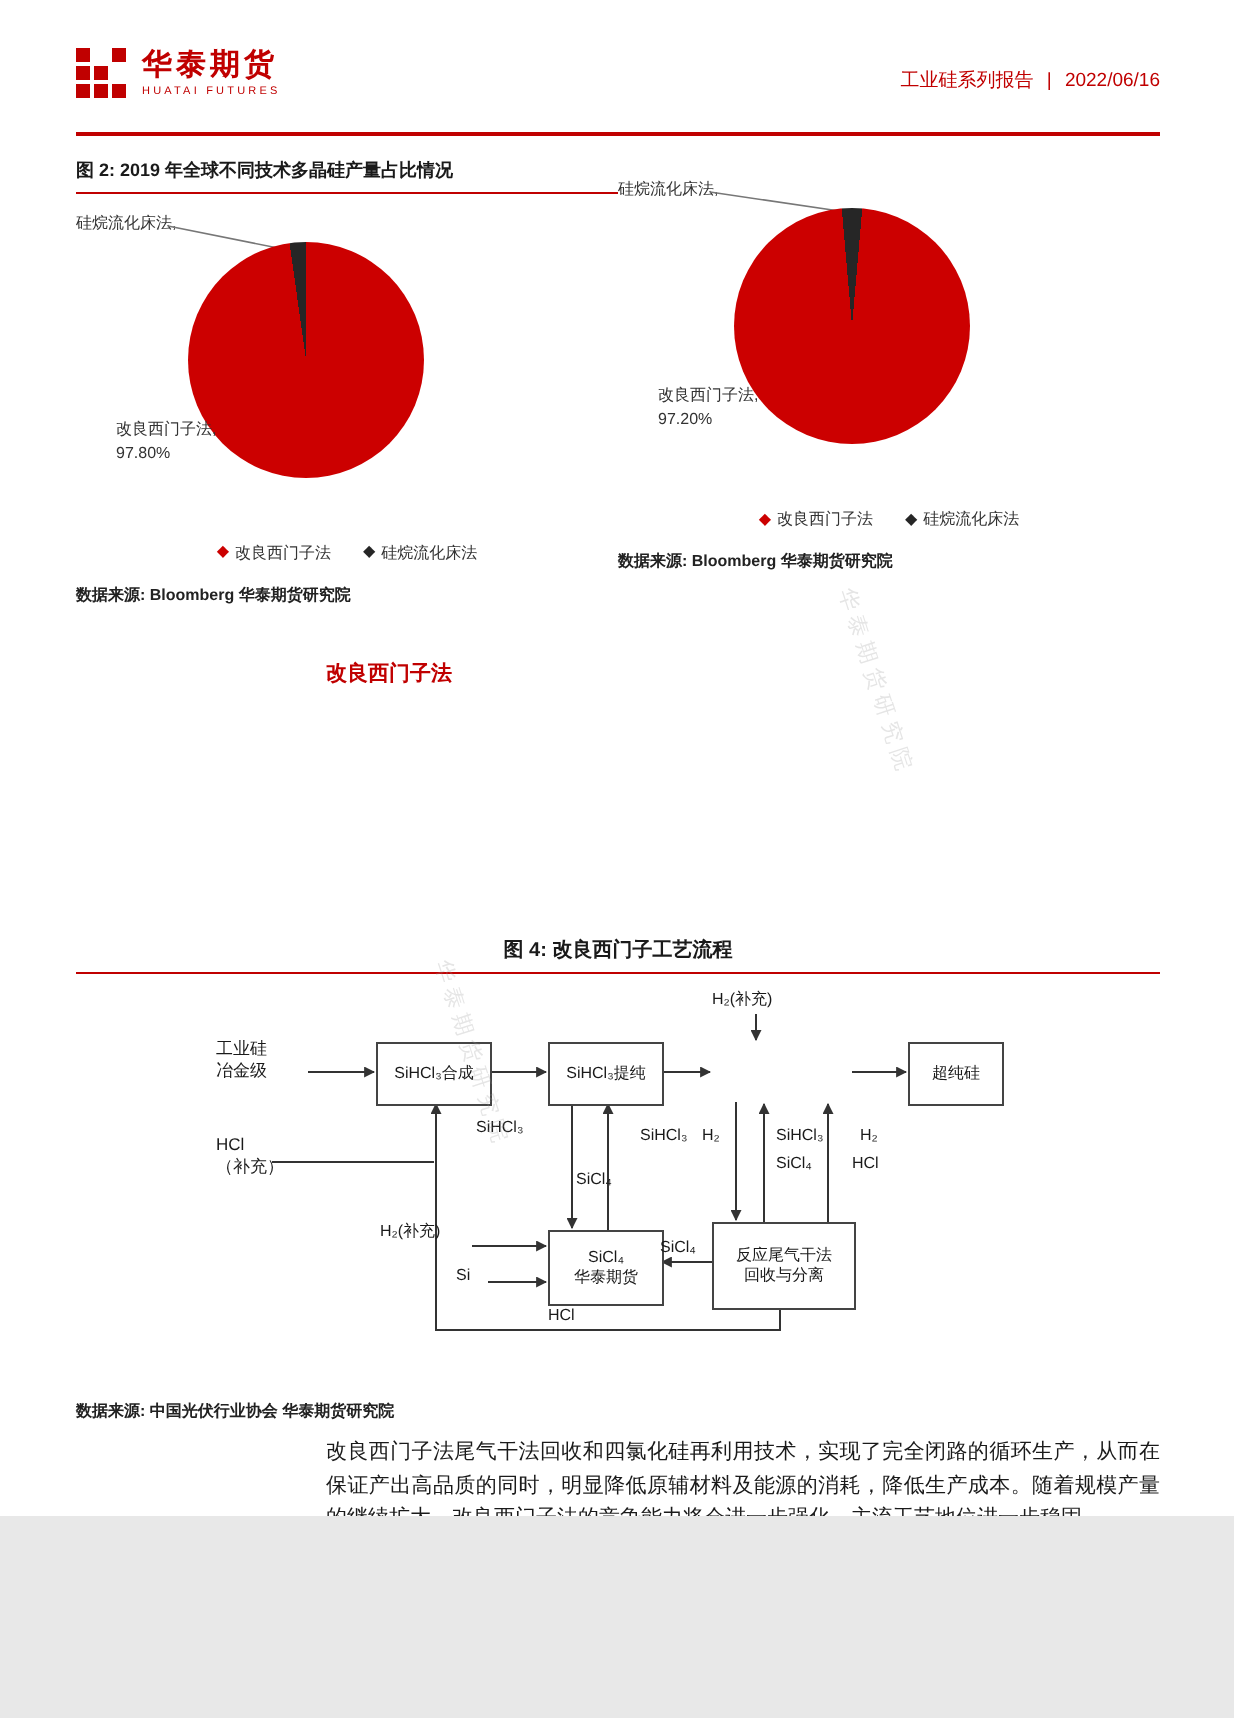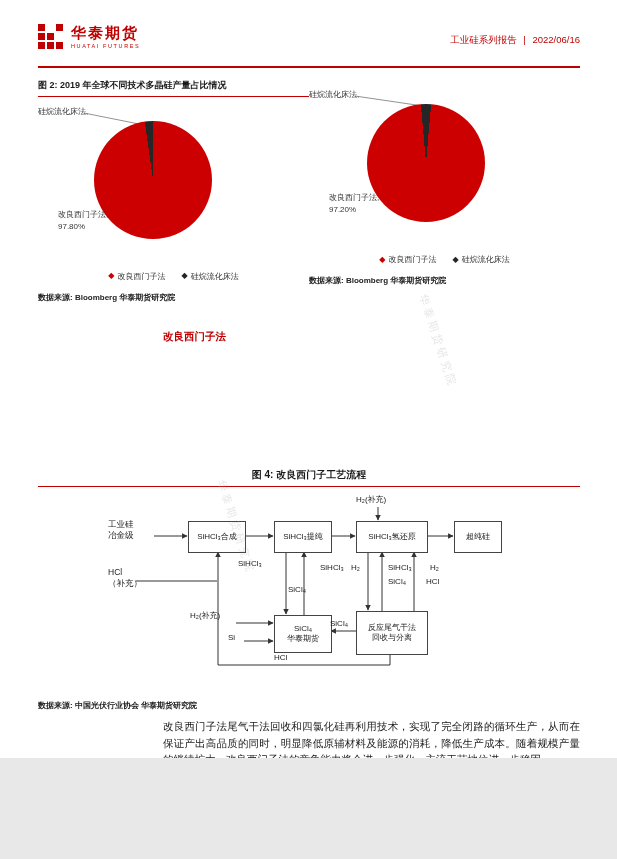--- a/index.html
+++ b/index.html
@@ -181,23 +181,20 @@
       <div class="dtext dtext-lg" style="left:70px;top:26px;text-align:right;">
         <div>工业硅</div>
         <div>冶金级</div>
       </div>
       <div class="dbox" style="left:150px;top:28px;width:56px;height:30px;">
         <div>SiHCl₃合成</div>
       </div>
       <div class="dbox" style="left:236px;top:28px;width:56px;height:30px;">
         <div>SiHCl₃提纯</div>
       </div>
-      <div class="dbox" style="left:318px;top:28px;width:70px;height:30px;">
-        <div>SiHCl₃氢还原</div>
-      </div>
       <div class="dbox" style="left:416px;top:28px;width:46px;height:30px;">
         <div>超纯硅</div>
       </div>
       <div class="dbox" style="left:236px;top:122px;width:56px;height:36px;">
         <div>SiCl₄</div>
         <div>华泰期货</div>
       </div>
       <div class="dbox" style="left:318px;top:118px;width:70px;height:42px;">
         <div>反应尾气干法</div>
         <div>回收与分离</div>

